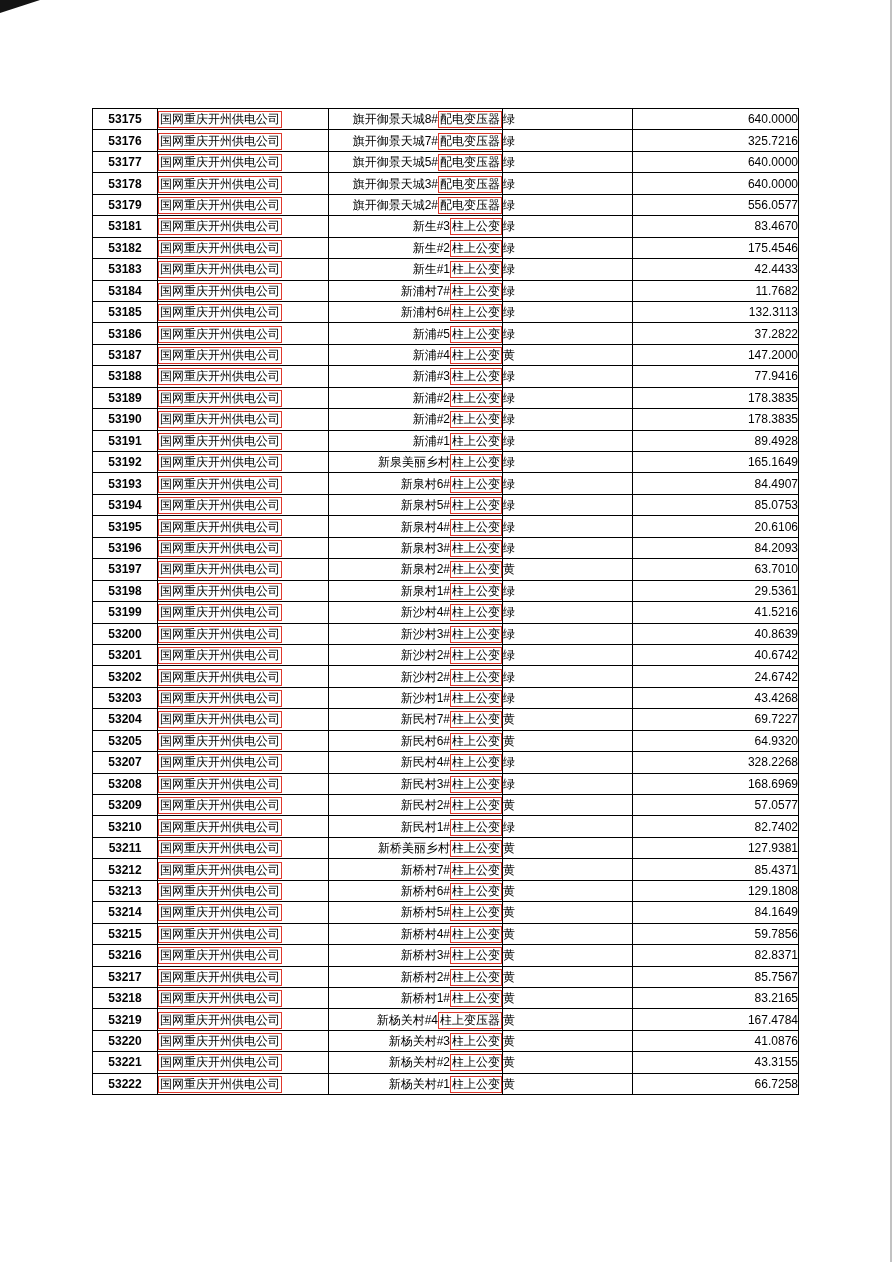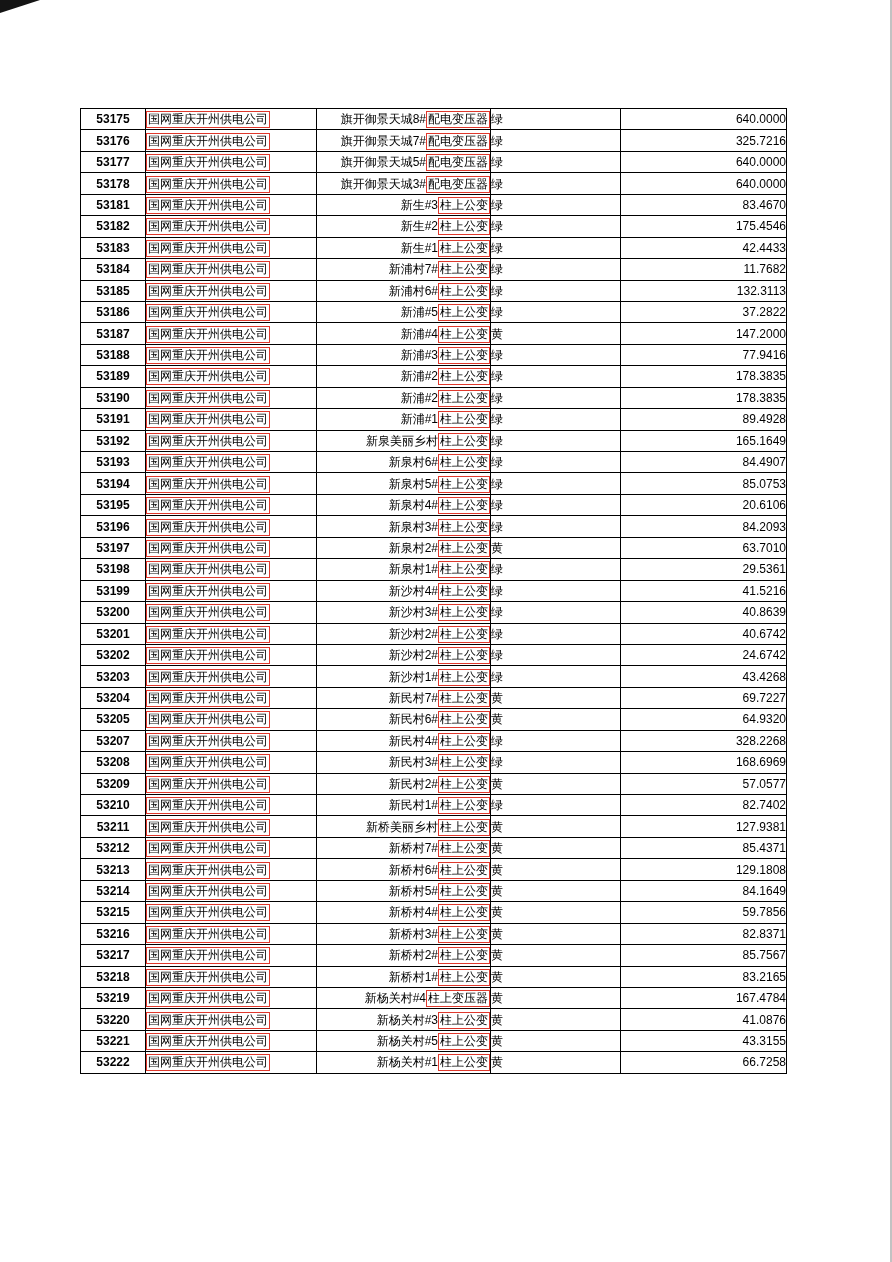--- a/index.html
+++ b/index.html
@@ -11,21 +11,21 @@
   }
   .corner-mark{
     position:absolute;top:0;left:0;width:0;height:0;
     border-top:13px solid #141414;border-right:40px solid transparent;
   }
   .right-edge{
     position:absolute;top:0;right:0;width:2px;height:100%;
     background:#c2c2c2;
   }
   table.data-table{
-    position:absolute;left:80px;top:108px;width:706px;
+    position:absolute;left:92px;top:108px;width:706px;
     border-collapse:collapse;table-layout:fixed;
   }
   table.data-table td{
     border:1px solid #000;
     height:20.45px;
     padding:0;
     font-size:12px;
     line-height:20px;
     vertical-align:middle;
     white-space:nowrap;
@@ -91,20 +91,27 @@
   </tr>
 
   <tr>
     <td class="c-id">53178</td>
     <td class="c-company"><span class="redbox company-text">国网重庆开州供电公司</span></td>
     <td class="c-device"><span class="device-prefix">旗开御景天城3#</span><span class="redbox device-boxed">配电变压器</span></td>
     <td class="c-status">绿</td>
     <td class="c-value">640.0000</td>
   </tr>
 
+  <tr>
+    <td class="c-id">53179</td>
+    <td class="c-company"><span class="redbox company-text">国网重庆开州供电公司</span></td>
+    <td class="c-device"><span class="device-prefix">旗开御景天城2#</span><span class="redbox device-boxed">配电变压器</span></td>
+    <td class="c-status">绿</td>
+    <td class="c-value">556.0577</td>
+  </tr>
 
 
   <tr>
     <td class="c-id">53181</td>
     <td class="c-company"><span class="redbox company-text">国网重庆开州供电公司</span></td>
     <td class="c-device"><span class="device-prefix">新生#3</span><span class="redbox device-boxed">柱上公变</span></td>
     <td class="c-status">绿</td>
     <td class="c-value">83.4670</td>
   </tr>
 
@@ -409,21 +416,21 @@
     <td class="c-id">53220</td>
     <td class="c-company"><span class="redbox company-text">国网重庆开州供电公司</span></td>
     <td class="c-device"><span class="device-prefix">新杨关村#3</span><span class="redbox device-boxed">柱上公变</span></td>
     <td class="c-status">黄</td>
     <td class="c-value">41.0876</td>
   </tr>
 
   <tr>
     <td class="c-id">53221</td>
     <td class="c-company"><span class="redbox company-text">国网重庆开州供电公司</span></td>
-    <td class="c-device"><span class="device-prefix">新杨关村#5</span><span class="redbox device-boxed">柱上公变</span></td>
+    <td class="c-device"><span class="device-prefix">新杨关村#2</span><span class="redbox device-boxed">柱上公变</span></td>
     <td class="c-status">黄</td>
     <td class="c-value">43.3155</td>
   </tr>
 
   <tr>
     <td class="c-id">53222</td>
     <td class="c-company"><span class="redbox company-text">国网重庆开州供电公司</span></td>
     <td class="c-device"><span class="device-prefix">新杨关村#1</span><span class="redbox device-boxed">柱上公变</span></td>
     <td class="c-status">黄</td>
     <td class="c-value">66.7258</td>

